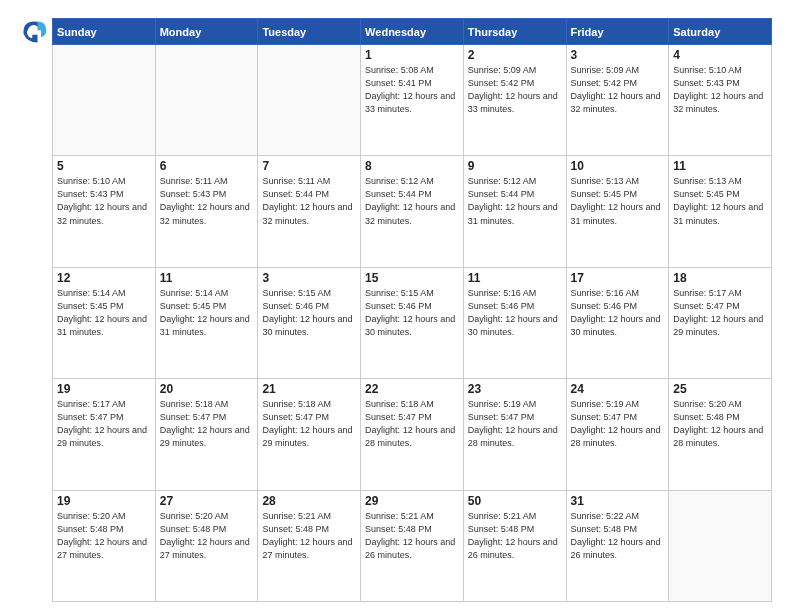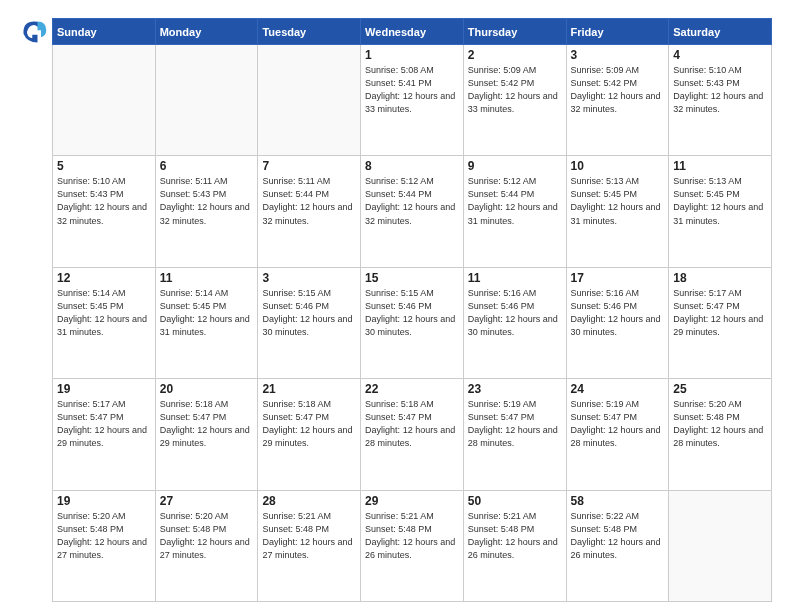--- a/index.html
+++ b/index.html
@@ -367,21 +367,21 @@
           </td>
           <td>
         <div class="day-number">50</div>
         <div class="day-info">
           Sunrise: 5:21 AM<br>
           Sunset: 5:48 PM<br>
           Daylight: 12 hours and 26 minutes.
         </div>
           </td>
           <td>
-        <div class="day-number">58</div>
+        <div class="day-number">31</div>
         <div class="day-info">
           Sunrise: 5:22 AM<br>
           Sunset: 5:48 PM<br>
           Daylight: 12 hours and 26 minutes.
         </div>
           </td>
           <td class="empty"></td>
         </tr>
       </tbody>
   </table>

